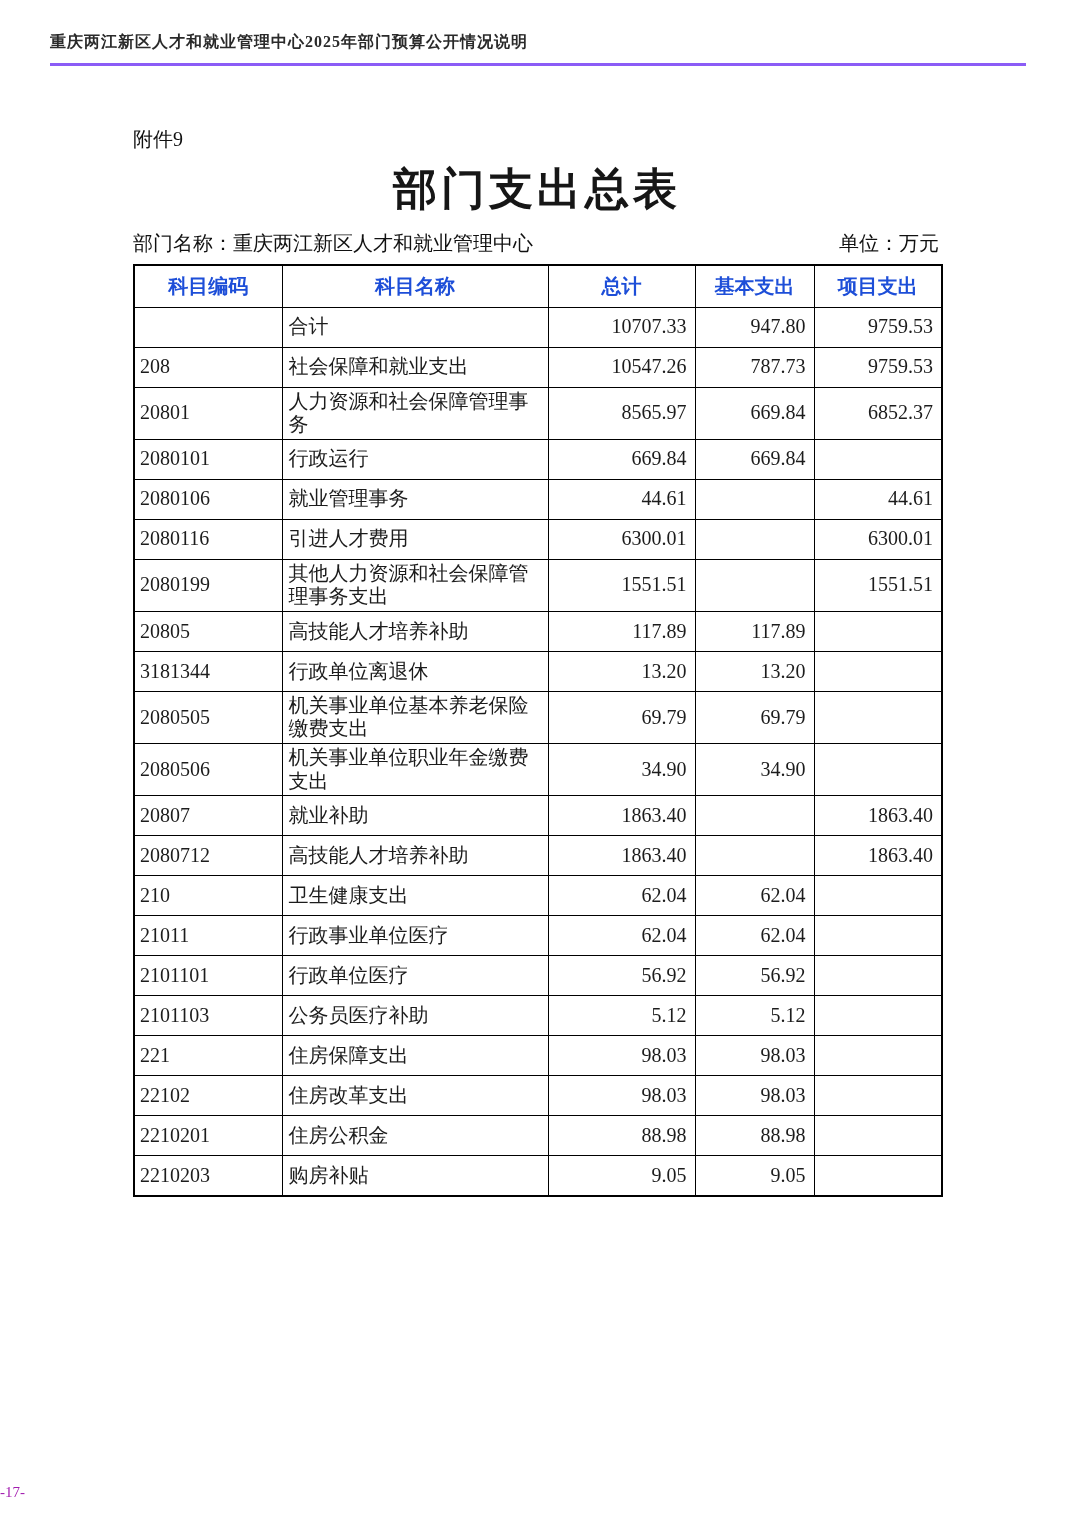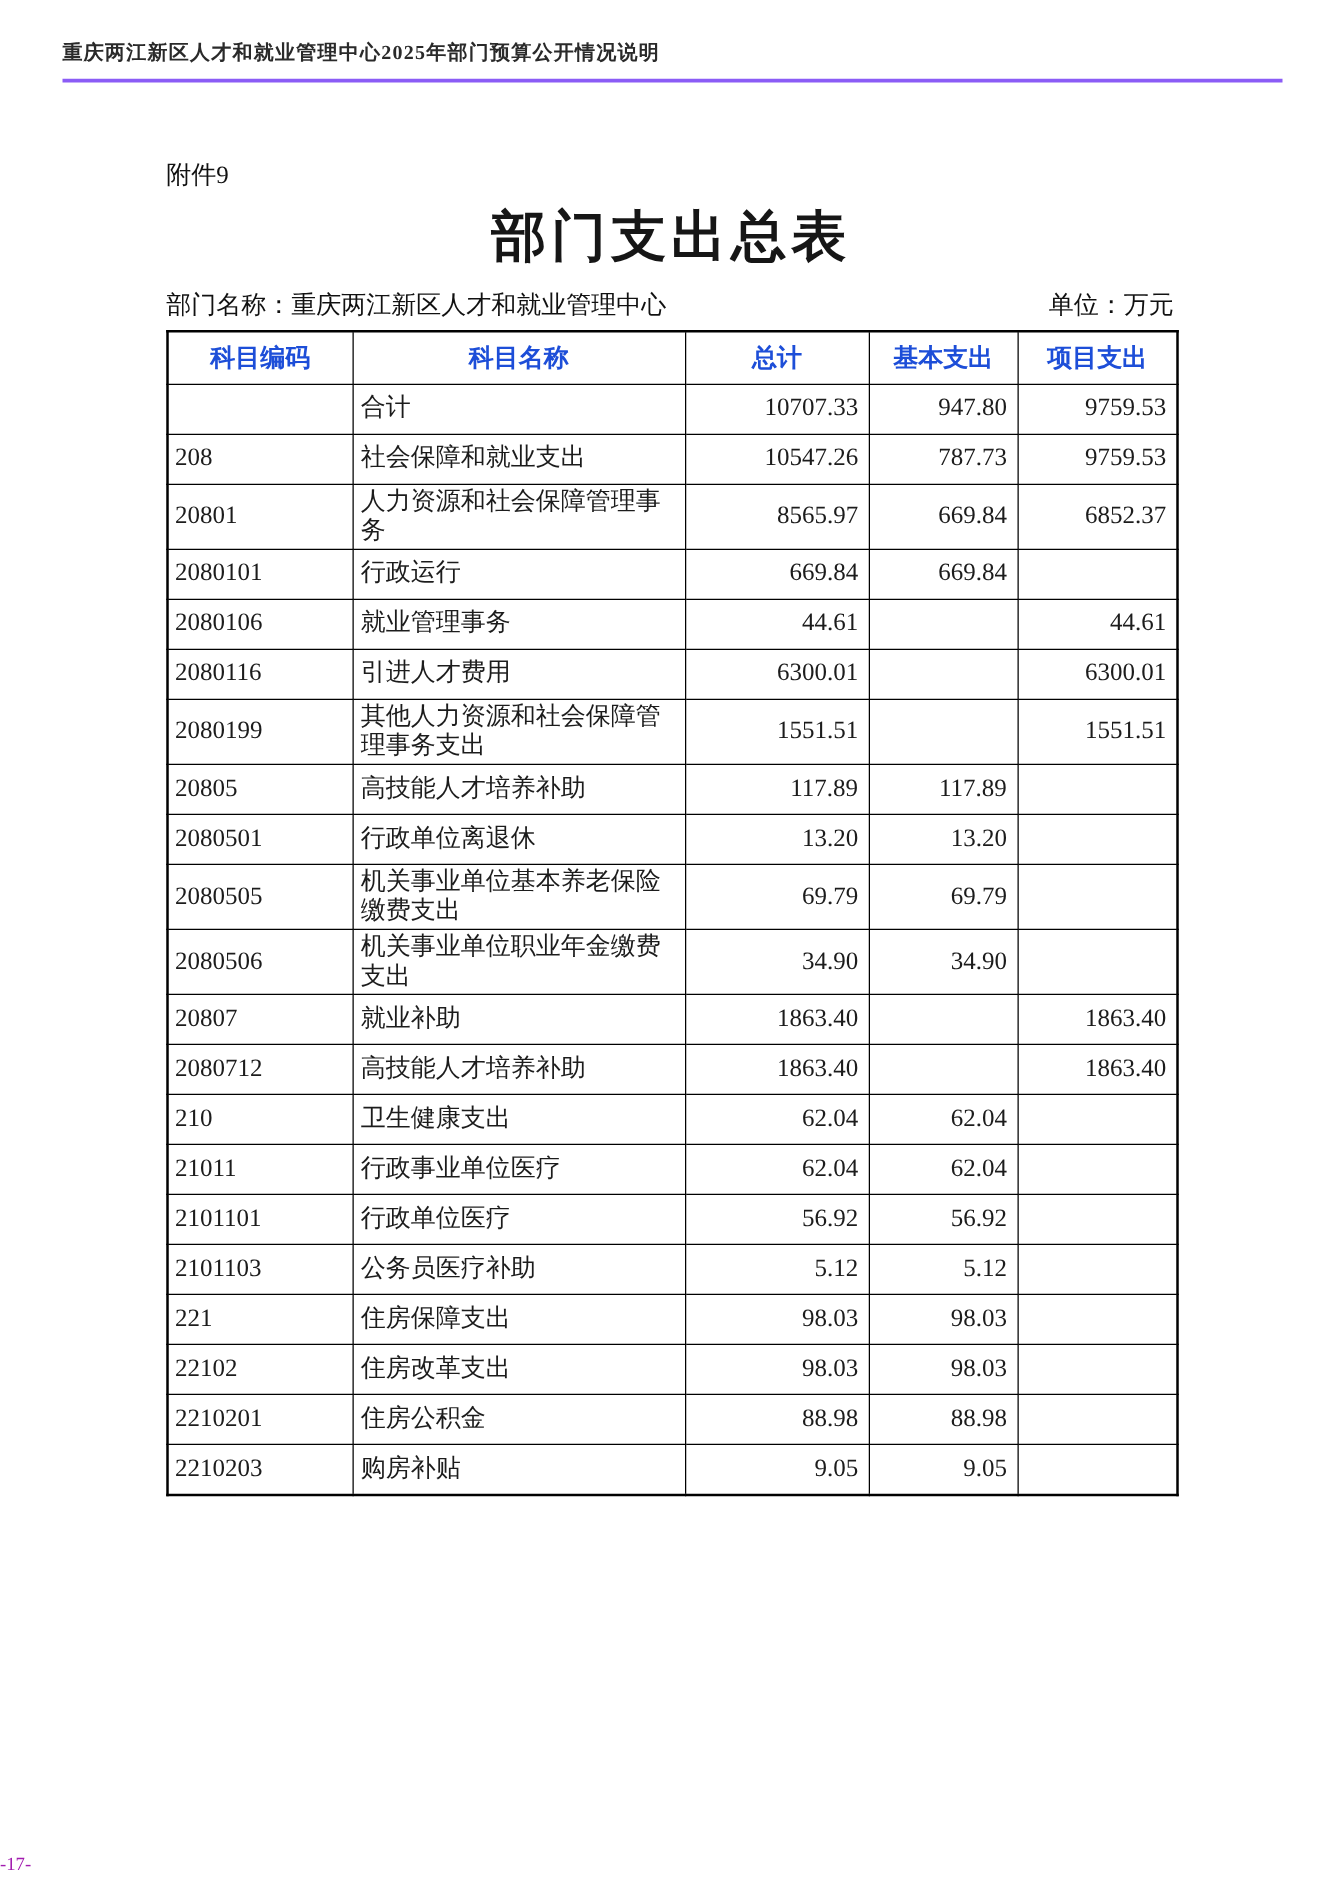--- a/index.html
+++ b/index.html
@@ -182,21 +182,21 @@
 
   <tr>
     <td class="cell-code">20805</td>
     <td class="cell-name">高技能人才培养补助</td>
     <td class="cell-num">117.89</td>
     <td class="cell-num">117.89</td>
     <td class="cell-num"></td>
   </tr>
 
   <tr>
-    <td class="cell-code">2080501</td>
+    <td class="cell-code">3181344</td>
     <td class="cell-name">行政单位离退休</td>
     <td class="cell-num">13.20</td>
     <td class="cell-num">13.20</td>
     <td class="cell-num"></td>
   </tr>
 
   <tr>
     <td class="cell-code">2080505</td>
     <td class="cell-name">机关事业单位基本养老保险缴费支出</td>
     <td class="cell-num">69.79</td>

